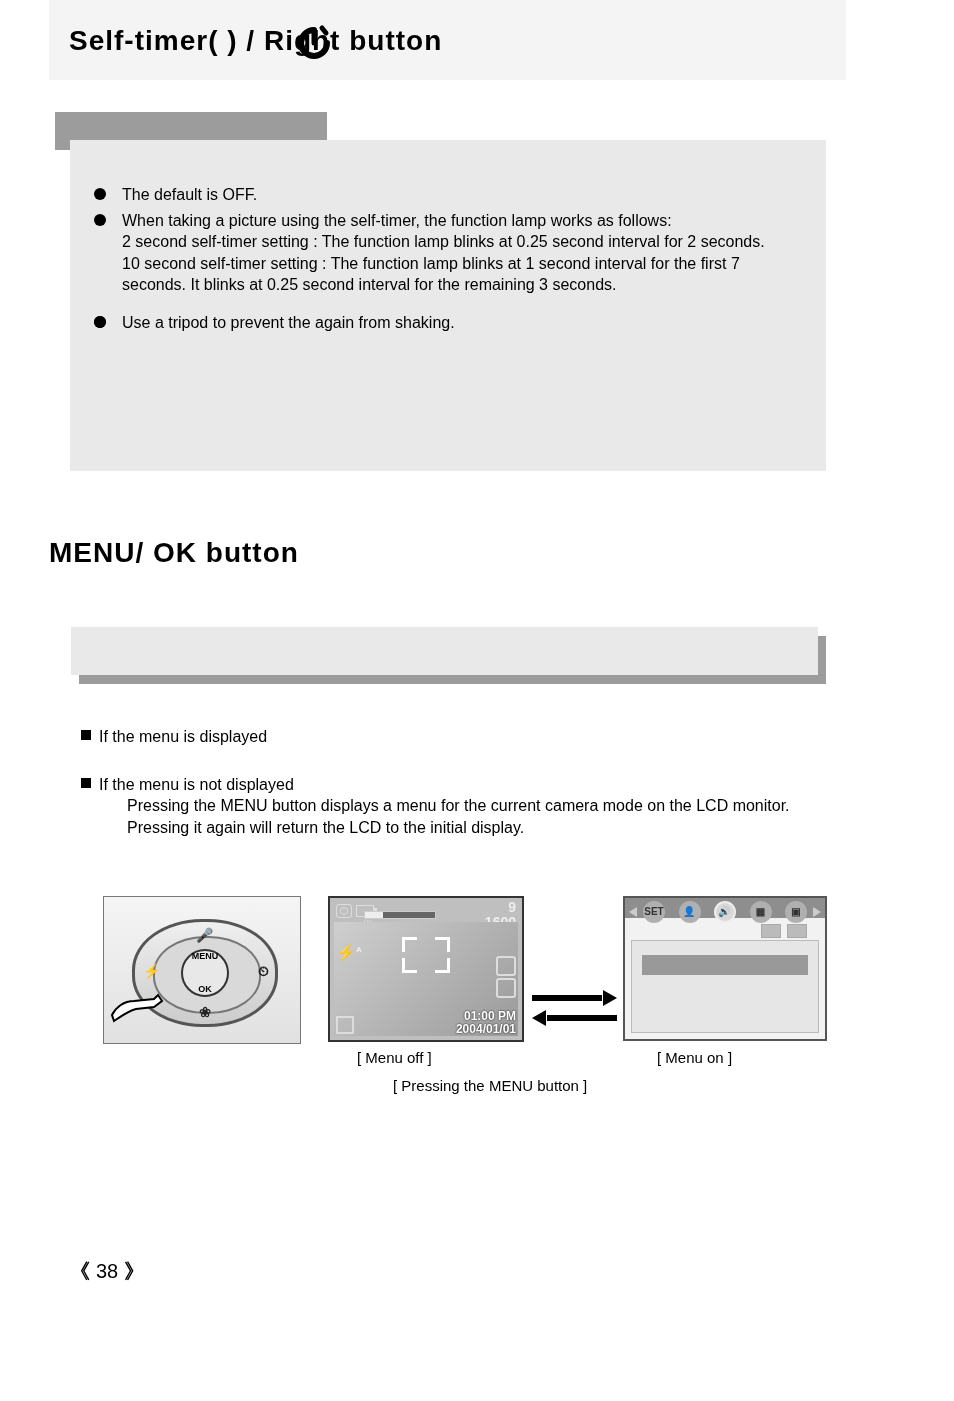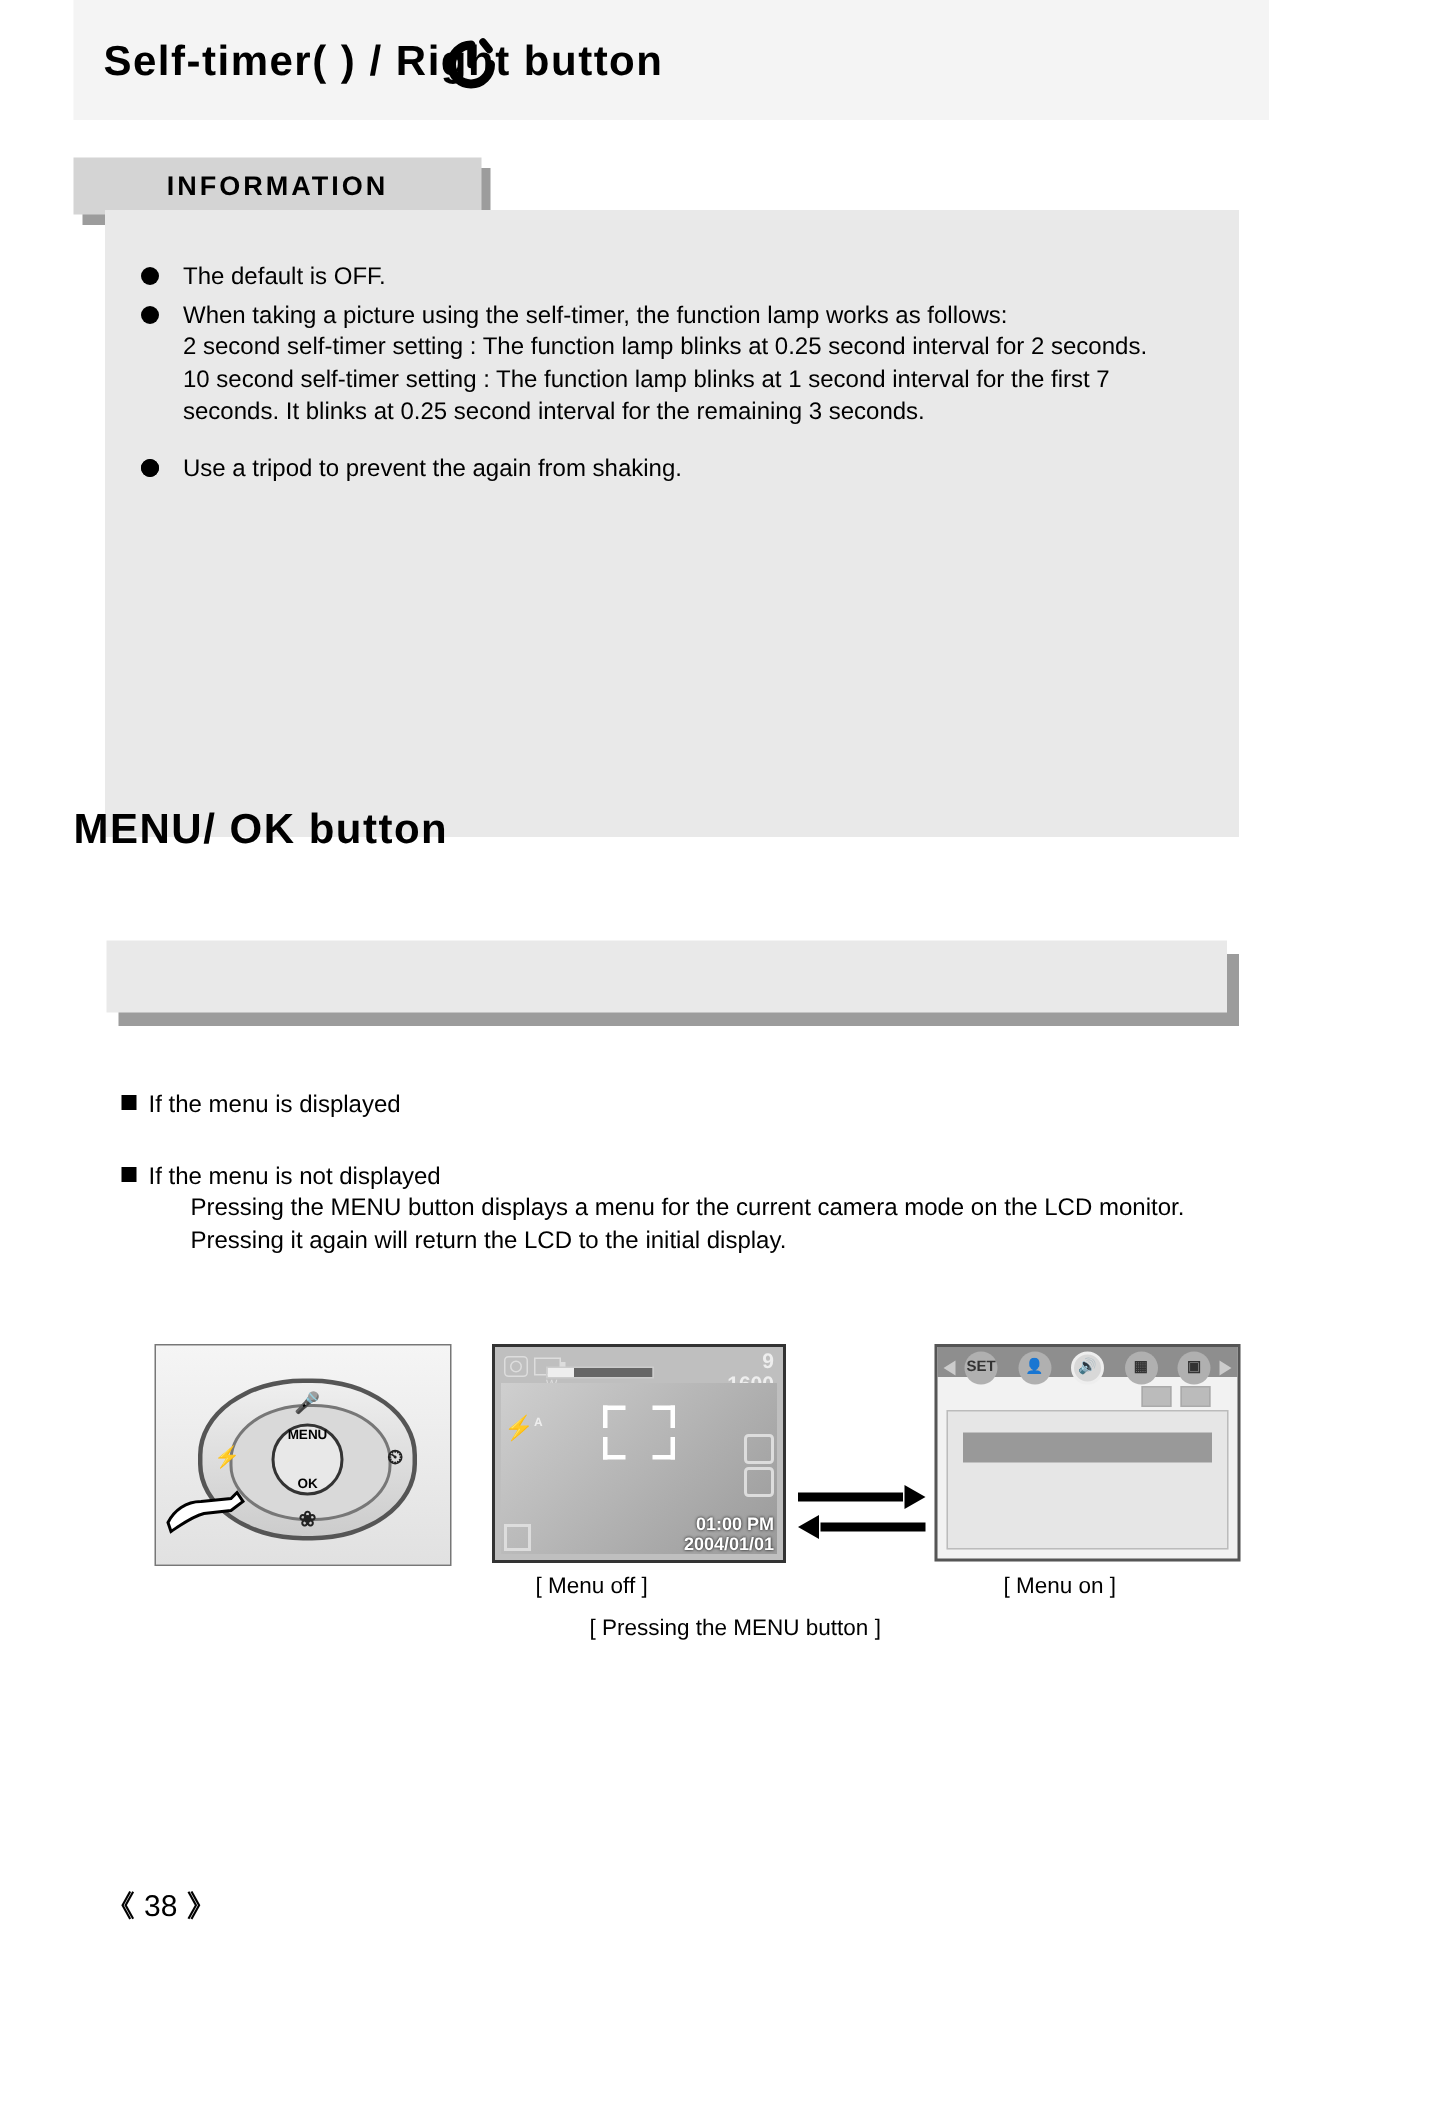--- a/index.html
+++ b/index.html
@@ -63,23 +63,23 @@
     font-size: 18px;
     letter-spacing: 2px;
   }
 
   
   .info-body {
     position: absolute;
     left: 70px;
     top: 140px;
     width: 756px;
-    height: 418px;
+    height: 331px;
     background: #e9e9e9;
-    padding: 12px 24px 14px 24px;
+    padding: 22px 24px 14px 24px;
     box-sizing: border-box;
   }
   .info-body ul {
     list-style: none;
     padding: 0;
     margin: 0;
   }
   .info-body li {
     position: relative;
     padding-left: 28px;
@@ -394,21 +394,20 @@
   <div class="titlebar">
     <div class="title">Self-timer(        ) / Right button</div>
     <svg class="timer-icon" width="38" height="38" viewBox="0 0 38 38">
       <path d="M19 6 A13 13 0 1 0 32 19" fill="none" stroke="#000" stroke-width="6" stroke-linecap="round"></path>
       <line x1="19" y1="19" x2="19" y2="8" stroke="#000" stroke-width="5" stroke-linecap="round"></line>
       <line x1="27" y1="4" x2="31" y2="9" stroke="#000" stroke-width="5" stroke-linecap="round"></line>
     </svg>
   </div>
 
   <div class="info-shadow"></div>
-  <div class="info-box">INFORMATION</div>
 
   <div class="info-body">
     <ul>
       <li style="margin-top:22px;">
         <span class="bullet"></span>
         <span>The default is OFF.</span>
       </li>
       <li>
         <span class="bullet"></span>
         <span style="white-space:pre-line">When taking a picture using the self-timer, the function lamp works as follows:
@@ -521,21 +520,21 @@
         </div>
       </div>
       <div class="body">
         <div class="selrow"></div>
       </div>
     </div>
   </div>
 
   <div style="position:absolute;left:103px;top:1048px;width:730px;font-size:15px;">
     <span style="position:absolute;left:254px;">[ Menu off ]</span>
-    <span style="position:absolute;left:554px;margin-left:12px;">[ Menu on ]</span>
+    <span style="position:absolute;left:554px;">[ Menu on ]</span>
     <div style="position:absolute;left:290px;top:28px;">[ Pressing the MENU button ]</div>
   </div>
 
   <div class="pageno">
     <span class="ang">《</span><span class="pn">38</span><span class="ang">》</span>
   </div>
 
 </div>
 
 </body></html>

